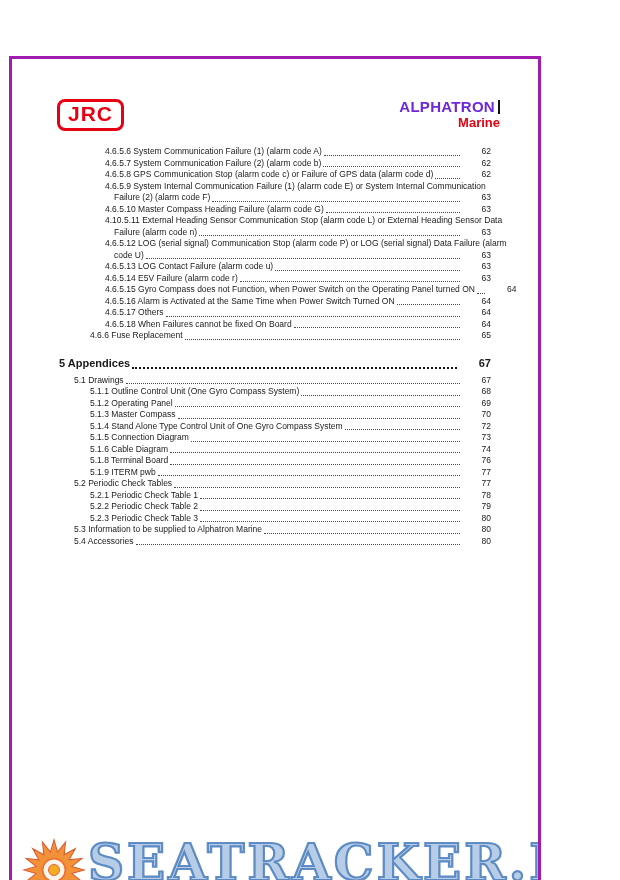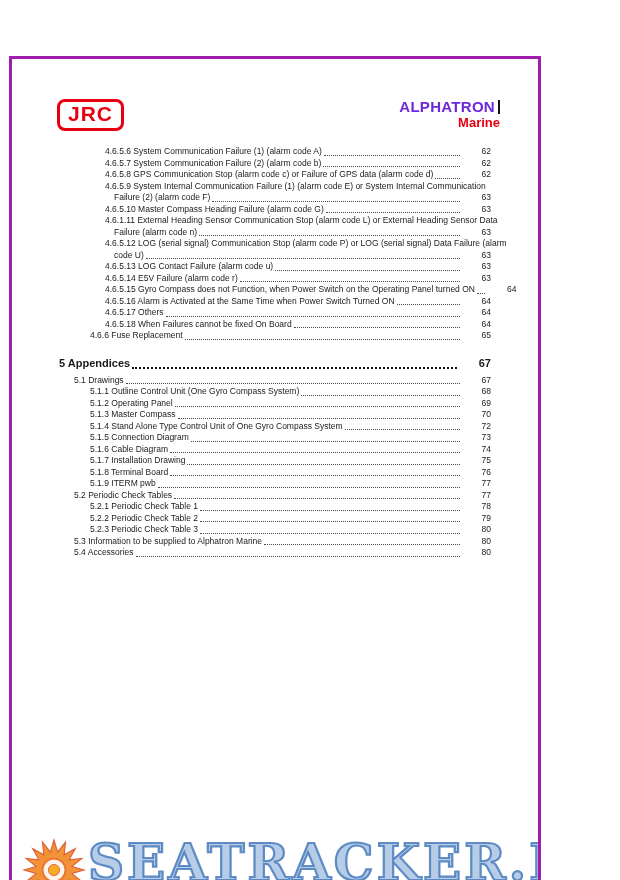--- a/index.html
+++ b/index.html
@@ -106,21 +106,21 @@
         </div>
       </div>
       <div class="toc-entry indent-3">
         <div class="toc-line">
           <span class="toc-text">4.6.5.10 Master Compass Heading Failure (alarm code G)</span>
           <span class="leader"></span>
           <span class="pagenum">63</span>
         </div>
       </div>
       <div class="toc-entry indent-3">
-        <div class="toc-line1">4.6.1.11 External Heading Sensor Communication Stop (alarm code L) or External Heading Sensor Data</div>
+        <div class="toc-line1">4.10.5.11 External Heading Sensor Communication Stop (alarm code L) or External Heading Sensor Data</div>
         <div class="toc-line toc-cont">
           <span class="toc-text">Failure (alarm code n)</span>
           <span class="leader"></span>
           <span class="pagenum">63</span>
         </div>
       </div>
       <div class="toc-entry indent-3">
         <div class="toc-line1">4.6.5.12 LOG (serial signal) Communication Stop (alarm code P) or LOG (serial signal) Data Failure (alarm</div>
         <div class="toc-line toc-cont">
           <span class="toc-text">code U)</span>
@@ -224,27 +224,20 @@
           <span class="toc-text">5.1.5 Connection Diagram</span>
           <span class="leader"></span>
           <span class="pagenum">73</span>
         </div>
       </div>
       <div class="toc-entry indent-2">
         <div class="toc-line">
           <span class="toc-text">5.1.6 Cable Diagram</span>
           <span class="leader"></span>
           <span class="pagenum">74</span>
-        </div>
-      </div>
-      <div class="toc-entry indent-2">
-        <div class="toc-line">
-          <span class="toc-text">5.1.7 Installation Drawing</span>
-          <span class="leader"></span>
-          <span class="pagenum">75</span>
         </div>
       </div>
       <div class="toc-entry indent-2">
         <div class="toc-line">
           <span class="toc-text">5.1.8 Terminal Board</span>
           <span class="leader"></span>
           <span class="pagenum">76</span>
         </div>
       </div>
       <div class="toc-entry indent-2">

